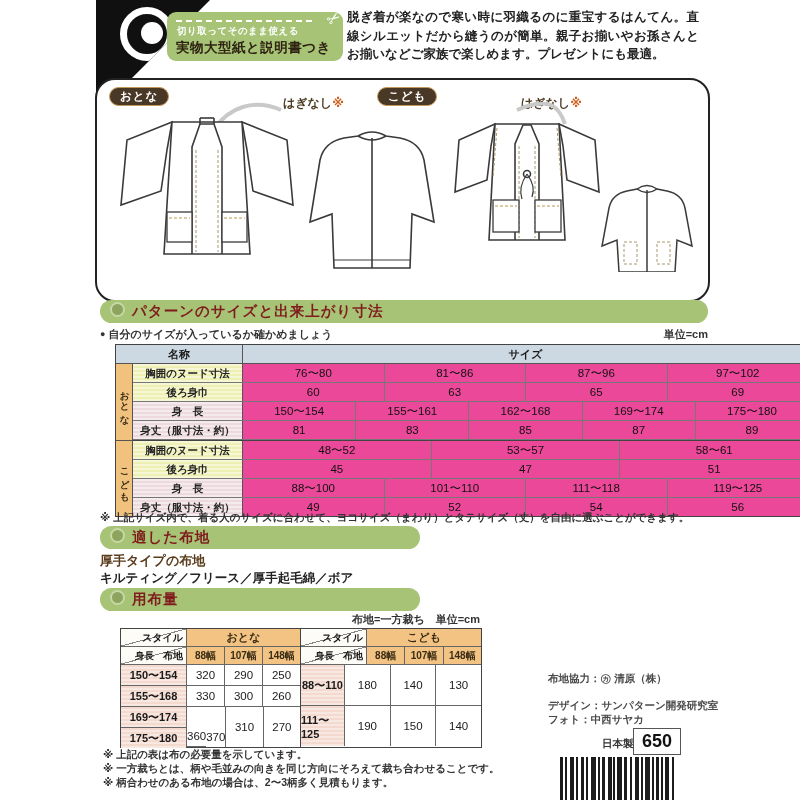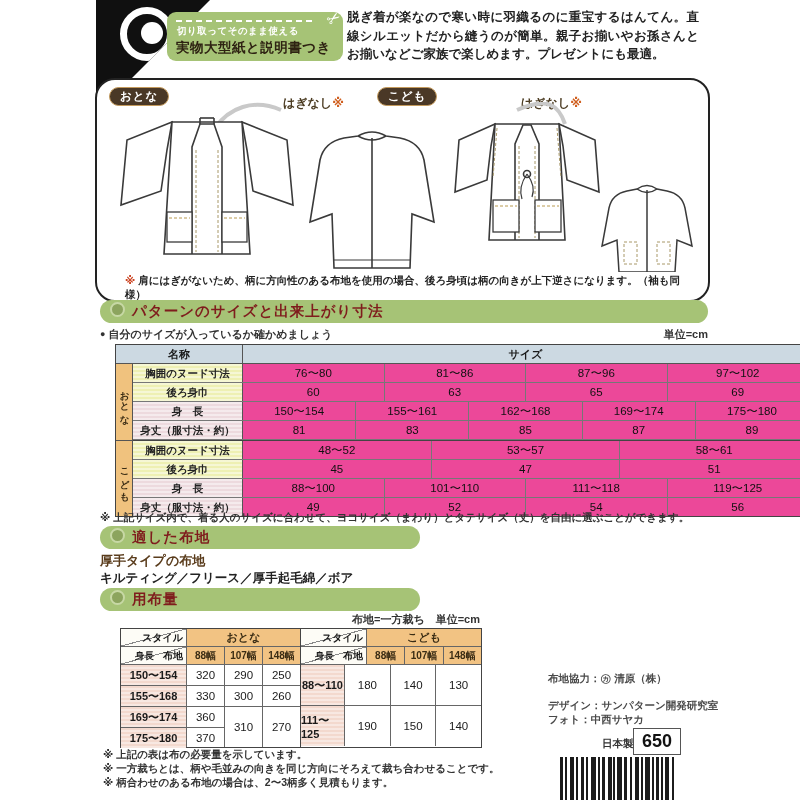--- a/index.html
+++ b/index.html
@@ -95,21 +95,21 @@
   .fgrp{background:#f2c383;text-align:center;font-size:11px;font-weight:800;color:#3a2c14;}
   .fwid{background:#f2c383;font-size:10px;font-weight:700;color:#3a2c14;}
   .fhgt{background:#f3d9ce repeating-linear-gradient(0deg,rgba(255,255,255,.4) 0 2px,rgba(0,0,0,0) 2px 4px);
         text-align:center;font-size:11px;font-weight:600;}
   .fval{font-size:11.5px;}
   .fmerge{display:flex;height:40px;}
   .fmcol{width:66px;box-sizing:border-box;border-right:1px solid #666;display:flex;flex-direction:column;}
   .fmcol .half{flex:1;text-align:center;font-size:11px;font-weight:600;line-height:20px;
         background:#f3d9ce repeating-linear-gradient(0deg,rgba(255,255,255,.4) 0 2px,rgba(0,0,0,0) 2px 4px);}
   .fmcol .half.top{border-bottom:1px solid #666;}
-  .fmv{flex:1;box-sizing:border-box;border-right:1px solid #666;display:flex;flex-direction:column;}
+  .fmv{flex:1;box-sizing:border-box;border-right:1px solid #666;display:flex;flex-direction:row;align-items:flex-end;}
   .fmv .half{flex:1;text-align:center;font-size:11.5px;line-height:20px;}
   .fmv .half.top{border-bottom:1px solid #666;}
   .fmv.center,.fmc{flex:1;box-sizing:border-box;border-right:1px solid #666;display:flex;align-items:center;justify-content:center;font-size:11.5px;}
   .fmc:last-child,.fmv:last-child{border-right:none;}
   .fmergebig{display:flex;height:40px;border-bottom:1px solid #666;}
   .fmergebig:last-child{border-bottom:none;}
   .fmlab{width:44px;box-sizing:border-box;border-right:1px solid #666;display:flex;align-items:center;justify-content:center;
         font-size:11px;font-weight:600;
         background:#f3d9ce repeating-linear-gradient(0deg,rgba(255,255,255,.4) 0 2px,rgba(0,0,0,0) 2px 4px);}
 
@@ -204,21 +204,20 @@
         <path d="M512,106 Q515,92 530,89 L540,87 Q550,80 560,87 L570,89 Q585,92 588,106 L595,144 L580,138 L578,170 L522,170 L520,138 L505,144 Z"></path>
         <path d="M540,87 Q550,94 560,87" fill="none"></path>
         <line x1="550" y1="88" x2="550" y2="170"></line>
         <g stroke="#a89868" stroke-width="1" stroke-dasharray="3,2">
           <rect x="527" y="140" width="13" height="22" fill="none"></rect>
             <rect x="560" y="140" width="13" height="22" fill="none"></rect>
         </g>
       </g>
     </svg>
 
-    <div class="illu-note"><span class="mk">※</span><span> 肩にはぎがないため、柄に方向性のある布地を使用の場合、後ろ身頃は柄の向きが上下逆さになります。（袖も同様）</span></div>
   </div>
 
   <div class="bar bar1"><span class="dot"></span><span>パターンのサイズと出来上がり寸法</span></div>
 
   <div class="hint-row">
     <span class="b">●</span><span>自分のサイズが入っているか確かめましょう</span>
     <span class="unit">単位=cm</span>
   </div>
 
   <div class="stable">

